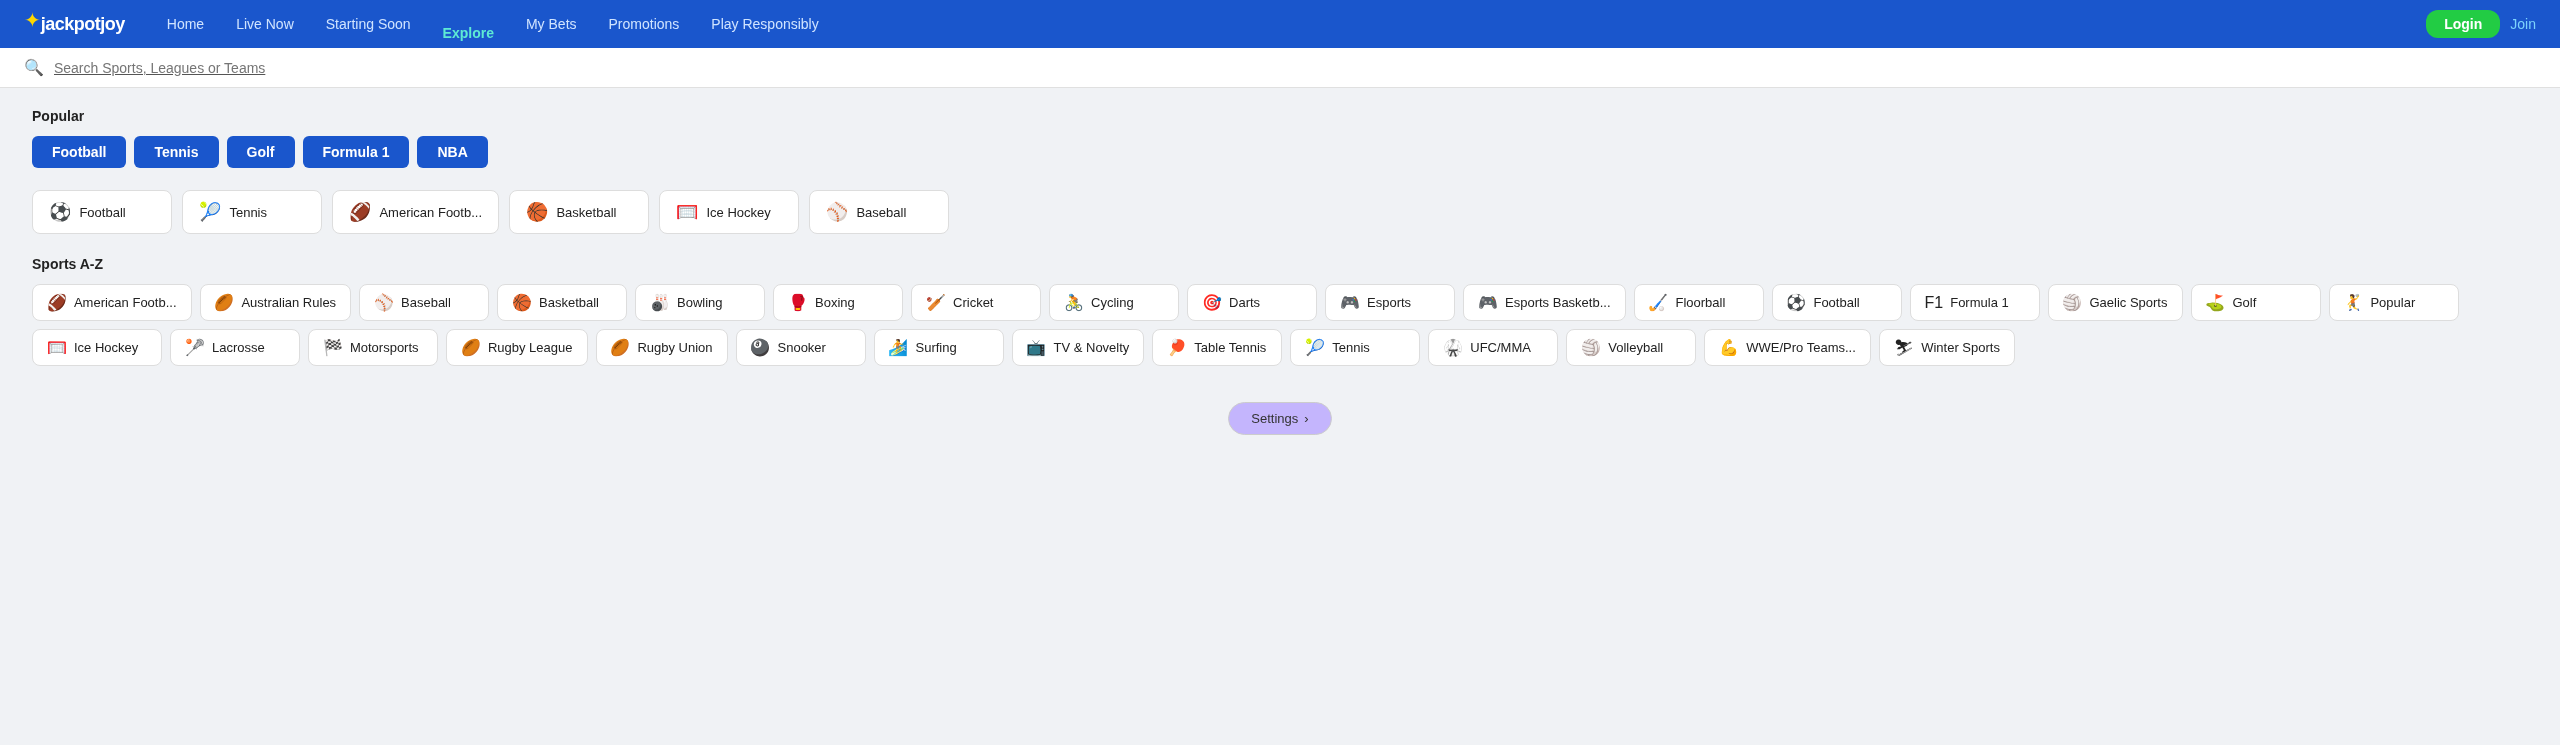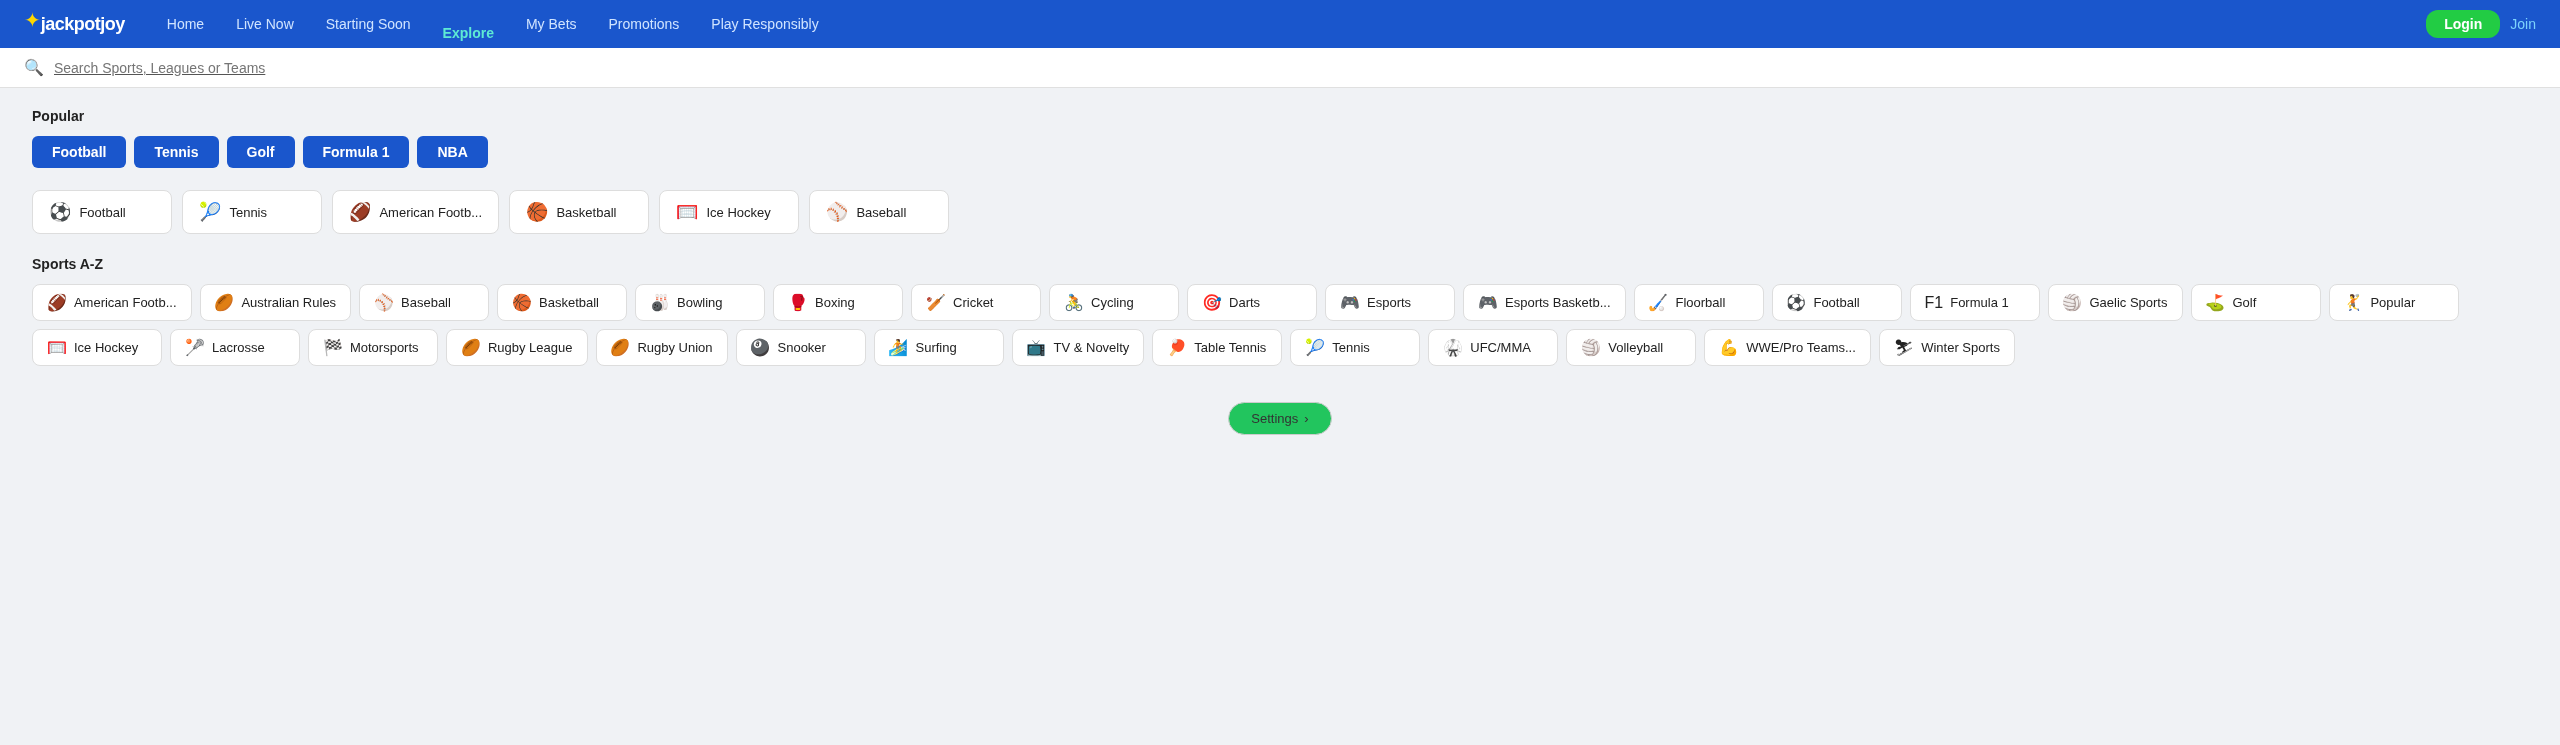--- a/index.html
+++ b/index.html
@@ -167,21 +167,21 @@
     .az-icon { font-size: 16px; }
 
     
     .settings-row {
       display: flex;
       justify-content: center;
       margin-top: 36px;
       padding-bottom: 20px;
     }
     .settings-btn {
-      background: #22c55e;
+      background: #c4b5fd;
       border: 1px solid #ccc;
       border-radius: 20px;
       padding: 8px 22px;
       font-size: 13px;
       cursor: pointer;
       color: #333;
       display: flex;
       align-items: center;
       gap: 6px;
     }

